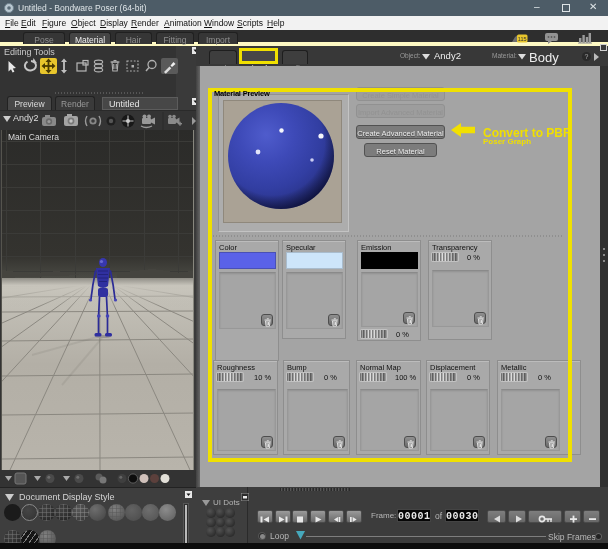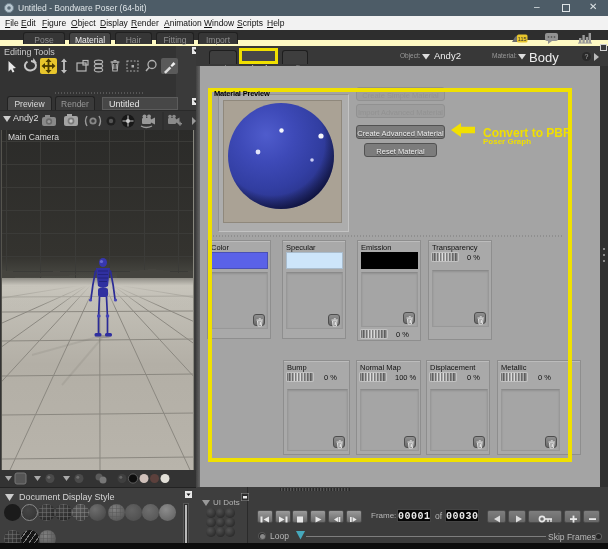--- a/index.html
+++ b/index.html
@@ -6,21 +6,21 @@
 #stage{position:relative;width:608px;height:549px}
 
 #title{left:0;top:0;width:608px;height:16px;background:#4d5c67;color:#dfe5e8;font-size:8.5px}
 #title .txt{left:18px;top:3px}
 .winbtn{color:#dde3e6;font-size:10px;top:1px}
 
 #menubar{left:0;top:16px;width:608px;height:14px;background:#f2f2f2;color:#111;font-size:8.5px}
 #menubar span{position:absolute;top:2px}
 #menubar u{text-decoration:underline}
 
-#roomtabs{left:0;top:30px;width:608px;height:16px;background:#2e2e2e;border-bottom:6px solid #fef9c3}
+#roomtabs{left:0;top:30px;width:608px;height:16px;background:#2e2e2e;border-bottom:4px solid #fef9c3}
 .rtab{position:absolute;top:2px;height:12px;background:#363636;border:1px solid #202020;border-bottom:none;border-radius:3px 3px 0 0;color:#8f8f8f;font-size:8.5px;text-align:center;padding-top:2px}
 .rtab.sel{background:#454545;color:#eee}
 
 #leftpanel{left:0;top:46px;width:176px;height:503px;background:#333333}
 .hdrtxt{color:#c9c9c9;font-size:9px}
 .ltab{position:absolute;height:14px;background:#3a3a3a;border:1px solid #222;border-bottom:none;border-radius:3px 3px 0 0;color:#999;font-size:8.5px;text-align:center;padding-top:2px}
 .ltab.sel{background:#484848;color:#ddd}
 .sph{position:absolute;border-radius:50%}
 .grid1{background:repeating-linear-gradient(90deg,rgba(120,120,120,.5) 0 1px,transparent 1px 4px),repeating-linear-gradient(0deg,rgba(120,120,120,.5) 0 1px,transparent 1px 4px),radial-gradient(circle at 38% 32%,#424242,#1f1f1f)}
 .grid2{background:repeating-linear-gradient(90deg,rgba(140,140,140,.5) 0 1px,transparent 1px 4px),repeating-linear-gradient(0deg,rgba(140,140,140,.5) 0 1px,transparent 1px 4px),radial-gradient(circle at 38% 32%,#585858,#333)}
@@ -405,21 +405,21 @@
   <div class="btn dis" style="top:38px">Import Advanced Material</div>
   <div class="btn en" style="top:59px">Create Advanced Material</div>
   <div class="btn en" style="top:77px;left:164px;width:73px">Reset Material</div>
   <svg class="abs" style="left:251px;top:57px" width="24" height="14">
     <path d="M0 7 L10 0 L10 3.7 L24 3.7 L24 10.3 L10 10.3 L10 14 Z" fill="#f2e000"></path>
   </svg>
   <span class="abs" style="left:283px;top:60px;font-size:12px;font-weight:bold;color:#f0df00">Convert to PBR</span>
   <span class="abs" style="left:283px;top:71px;font-size:8px;font-weight:bold;color:#f0df00">Poser Graph</span>
   <div class="abs" style="left:10px;top:169px;width:352px;height:2px;background:repeating-linear-gradient(90deg,#8f8f8f 0 1px,transparent 1px 3px)"></div>
 
-  <div class="chbox" style="left:7px;top:174px;width:64px;height:99px">
+  <div class="chbox" style="left:15px;top:174px;width:64px;height:121px">
     <span class="chtitle">Color</span>
     <div class="abs" style="left:3px;top:11px;width:57px;height:17px;background:#5a62e8;border:1px solid #4950b5"></div>
     <div class="chinner" style="left:3px;top:31px;width:57px;height:57px">
       <div class="trash" style="right:2px;bottom:2px"><svg width="12" height="12">
               <g fill="none" stroke="#e2e2e2" stroke-width="1">
                 <path d="M3.5 4 h4.5 l-0.5 5 h-3.5 Z"></path>
                 <line x1="2.5" y1="3" x2="9" y2="3"></line>
                 <line x1="4.8" y1="1.8" x2="6.8" y2="1.8"></line>
                 <line x1="5" y1="5" x2="5.2" y2="8"></line>
                 <line x1="6.6" y1="5" x2="6.4" y2="8"></line>
@@ -469,20 +469,36 @@
                 <path d="M3.5 4 h4.5 l-0.5 5 h-3.5 Z"></path>
                 <line x1="2.5" y1="3" x2="9" y2="3"></line>
                 <line x1="4.8" y1="1.8" x2="6.8" y2="1.8"></line>
                 <line x1="5" y1="5" x2="5.2" y2="8"></line>
                 <line x1="6.6" y1="5" x2="6.4" y2="8"></line>
               </g>
             </svg></div>
     </div>
   </div>
 
+  <div class="chbox" style="left:13px;top:294px;width:65px;height:95px">
+    <span class="chtitle">Roughness</span>
+    <div class="dial" style="left:3px;top:12px"></div>
+        <span class="pct" style="left:40px;top:12px">10 %</span>
+    <div class="chinner" style="left:3px;top:28px;width:59px;height:62px">
+      <div class="trash" style="right:2px;bottom:2px"><svg width="12" height="12">
+              <g fill="none" stroke="#e2e2e2" stroke-width="1">
+                <path d="M3.5 4 h4.5 l-0.5 5 h-3.5 Z"></path>
+                <line x1="2.5" y1="3" x2="9" y2="3"></line>
+                <line x1="4.8" y1="1.8" x2="6.8" y2="1.8"></line>
+                <line x1="5" y1="5" x2="5.2" y2="8"></line>
+                <line x1="6.6" y1="5" x2="6.4" y2="8"></line>
+              </g>
+            </svg></div>
+    </div>
+  </div>
   <div class="chbox" style="left:83px;top:294px;width:67px;height:95px">
     <span class="chtitle">Bump</span>
     <div class="dial" style="left:3px;top:12px"></div>
         <span class="pct" style="left:40px;top:12px">0 %</span>
     <div class="chinner" style="left:3px;top:28px;width:61px;height:62px">
       <div class="trash" style="right:2px;bottom:2px"><svg width="12" height="12">
               <g fill="none" stroke="#e2e2e2" stroke-width="1">
                 <path d="M3.5 4 h4.5 l-0.5 5 h-3.5 Z"></path>
                 <line x1="2.5" y1="3" x2="9" y2="3"></line>
                 <line x1="4.8" y1="1.8" x2="6.8" y2="1.8"></line>

